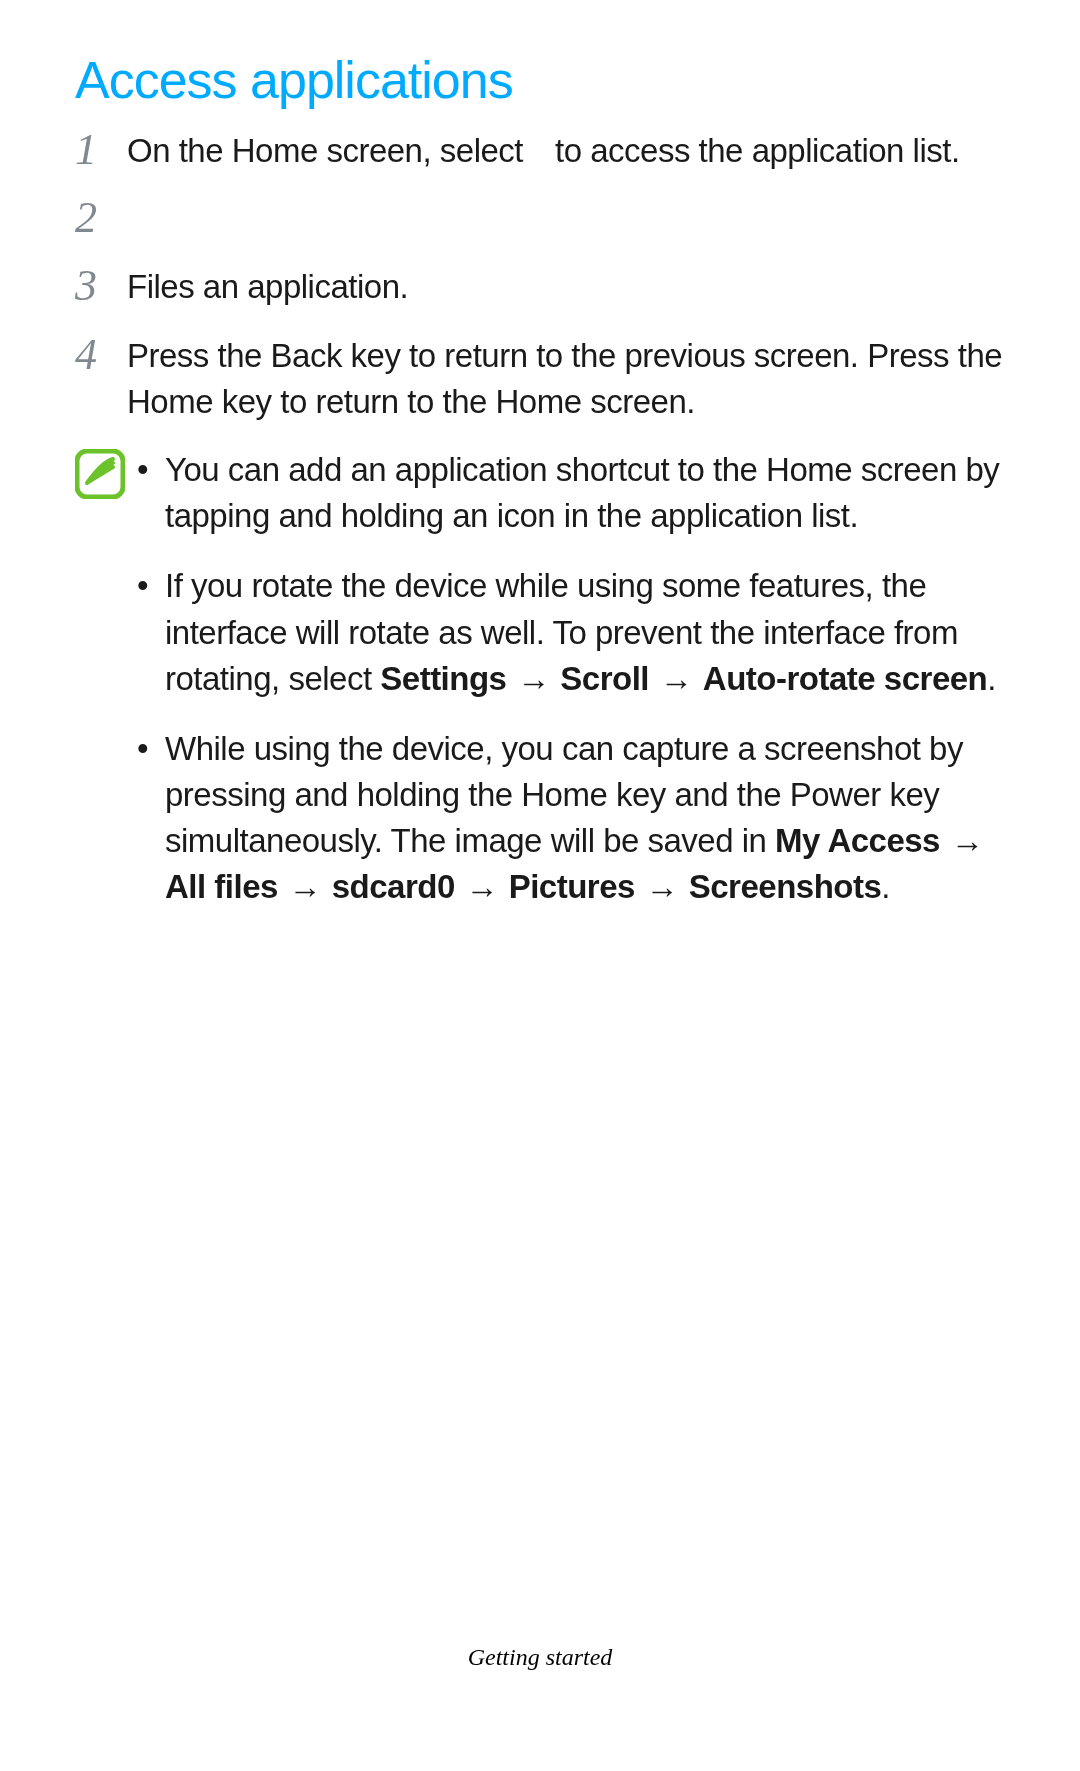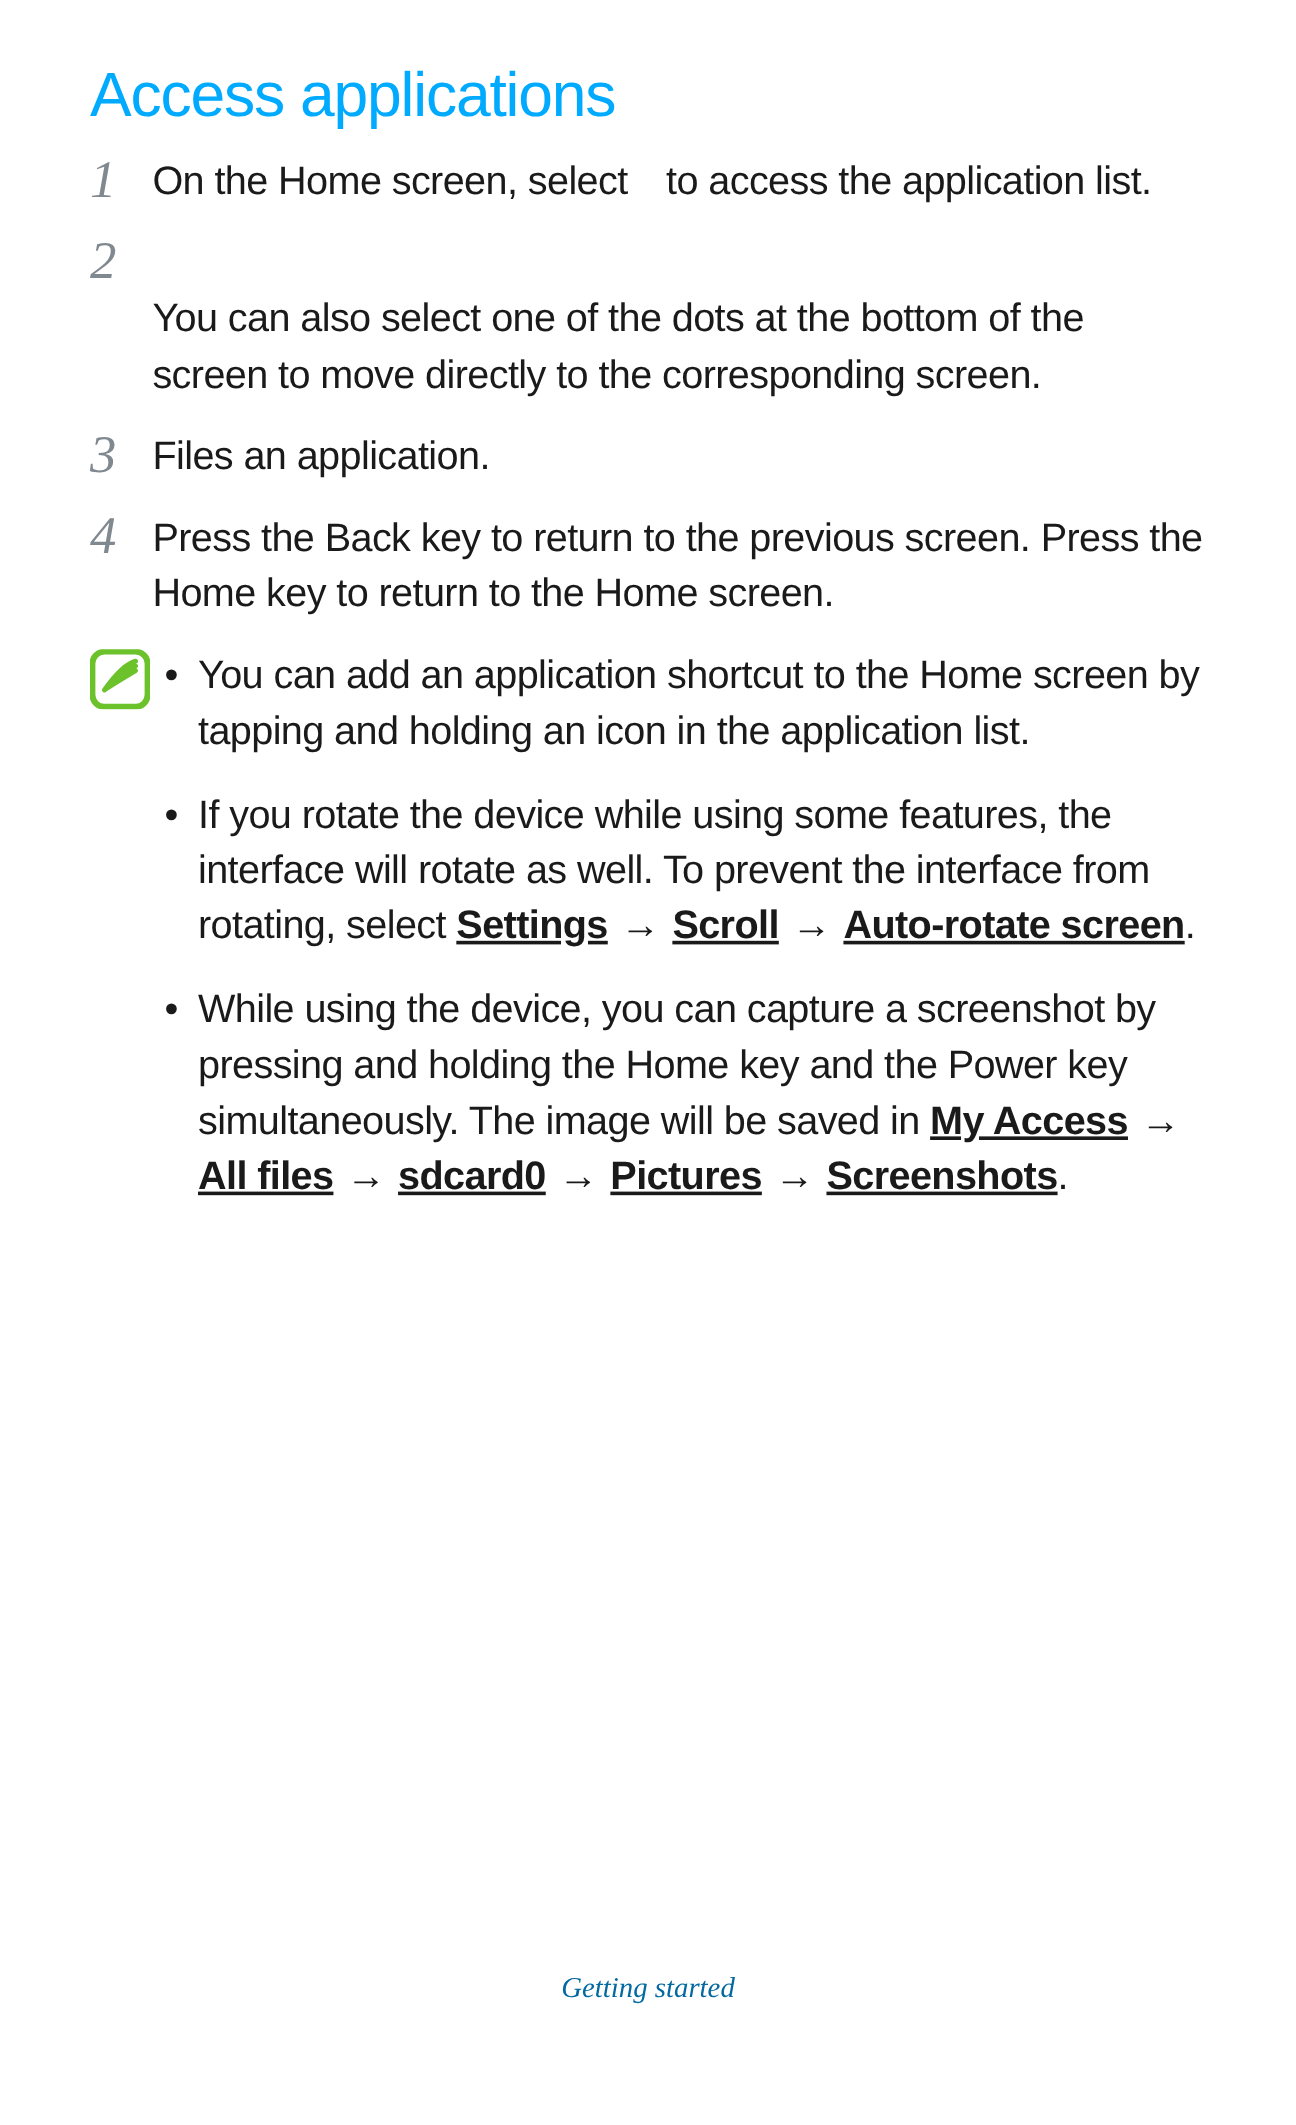--- a/index.html
+++ b/index.html
@@ -81,32 +81,32 @@
   .bullet-mark {
     width: 28px;
     flex-shrink: 0;
     text-align: left;
     font-size: 33px;
     line-height: 1.4;
   }
   .bullet-text {
     flex: 1;
   }
-  b { font-weight: 700; text-decoration: underline; }
+  b { font-weight: 700; }
   .arrow { display:inline-block; padding: 0 2px; }
   .footer {
     position: absolute;
     bottom: 100px;
     left: 0;
     width: 100%;
     text-align: center;
     font-family: "Times New Roman", serif;
     font-style: italic;
     font-size: 24px;
-    color: #0369a1;
+    color: #000000;
   }
 </style>
 </head>
 <body>
 
 <div class="page">
 
   <h1 class="heading">Access applications</h1>
 
 
@@ -114,21 +114,20 @@
     <div class="step-num">1</div>
     <div class="step-body">
       <span>On the Home screen, select</span><span class="gap"></span><span>to access the application list.</span>
     </div>
   </div>
 
   <div class="step">
     <div class="step-num">2</div>
     <div class="step-body">
       <br>
-      <span>You can also select one of the dots at the bottom of the screen to move directly to the corresponding screen.</span>
     </div>
   </div>
 
   <div class="step">
     <div class="step-num">3</div>
     <div class="step-body">Files an application.</div>
   </div>
 
   <div class="step">
     <div class="step-num">4</div>

